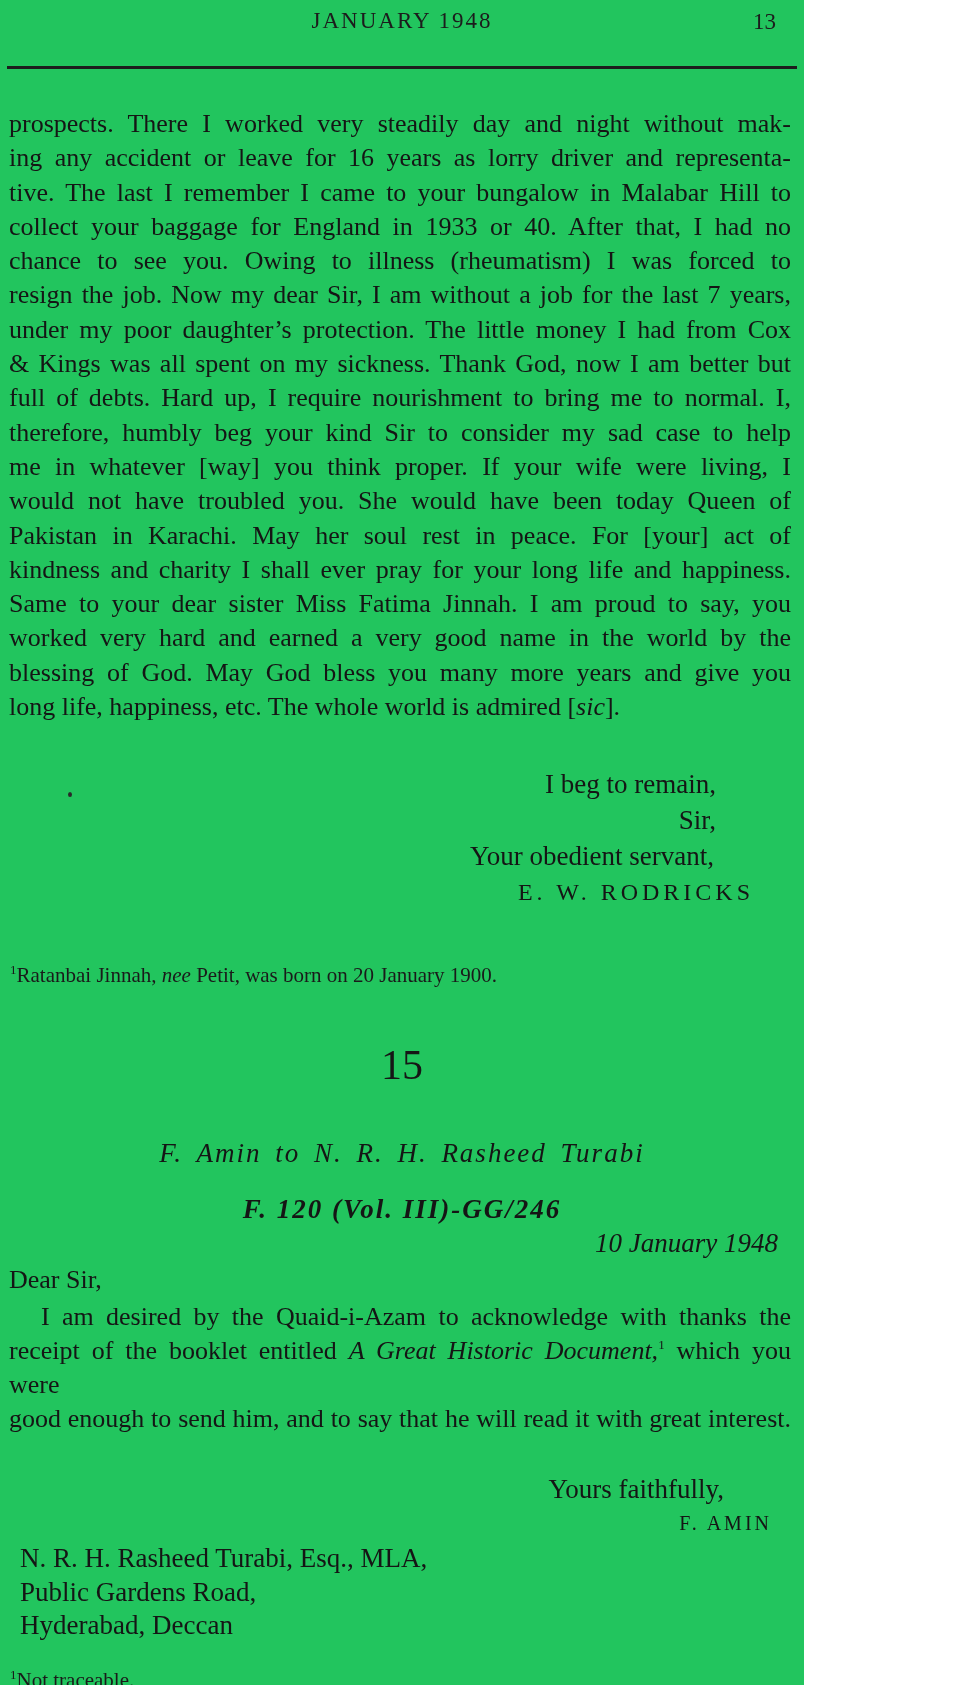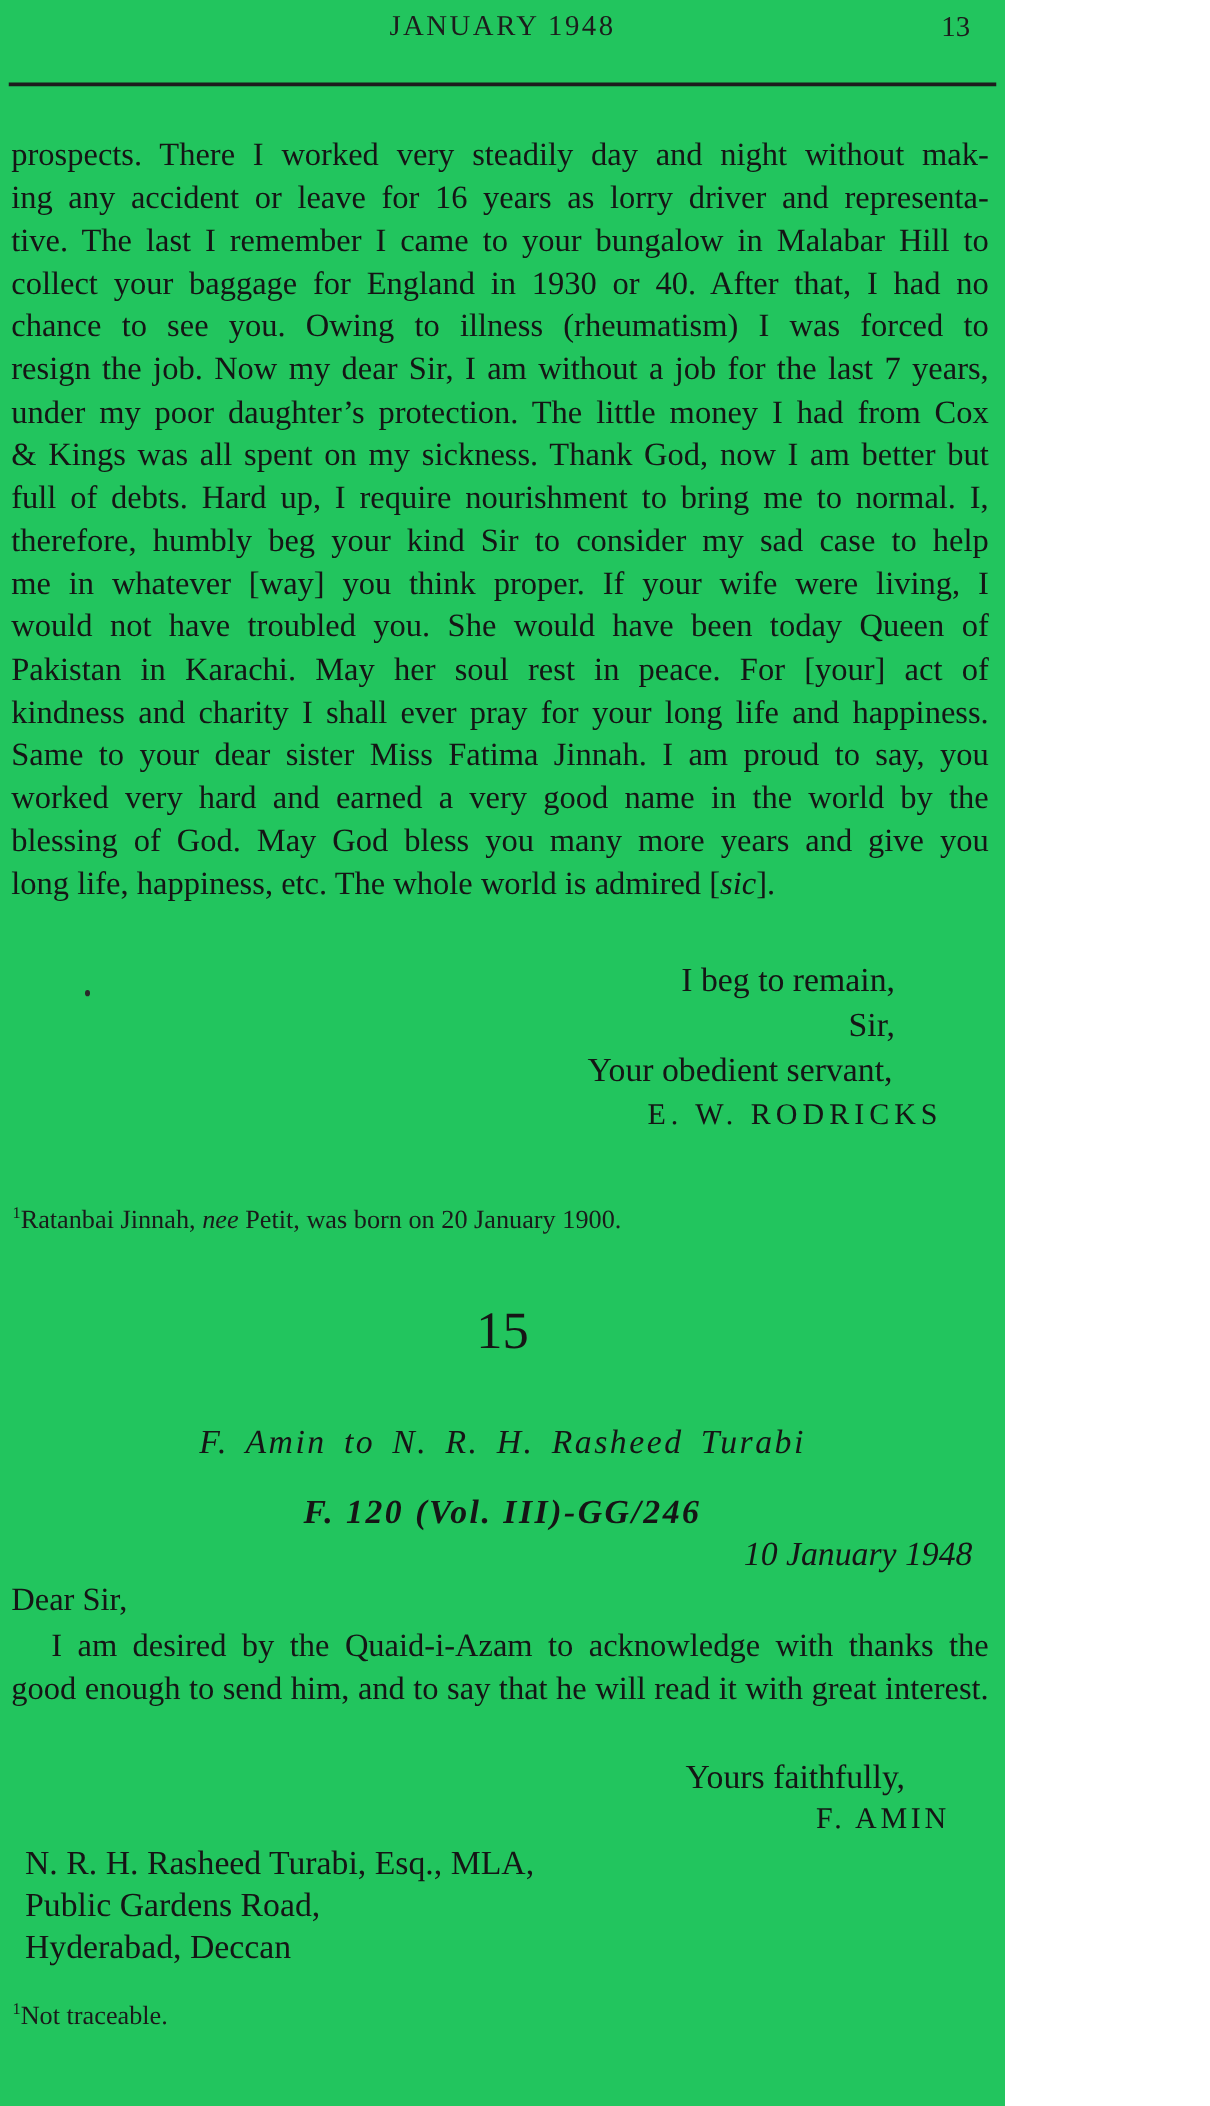--- a/index.html
+++ b/index.html
@@ -116,22 +116,22 @@
   .valediction {
     margin-top: 36px;
     text-align: right;
     padding-right: 80px;
     font-size: 27px;
     line-height: 34px;
     padding-left: 20px;
   }
   .sig2 {
     text-align: right;
-    padding-right: 44px;
-    font-size: 24px;
+    padding-right: 32px;
+    font-size: 20px;
     letter-spacing: 3px;
     line-height: 34px;
   }
   .address {
     margin-top: 2px;
     padding-left: 20px;
     font-size: 27px;
     line-height: 33.5px;
   }
   .speck {
@@ -153,21 +153,21 @@
     <div class="running-title">JANUARY 1948</div>
     <div class="page-number">13</div>
   </div>
 
   <hr class="head-rule">
 
   <div class="body1">
     <div class="jline">prospects. There I worked very steadily day and night without mak-</div>
     <div class="jline">ing any accident or leave for 16 years as lorry driver and representa-</div>
     <div class="jline">tive. The last I remember I came to your bungalow in Malabar Hill to</div>
-    <div class="jline">collect your baggage for England in 1930 or 40. After that, I had no</div>
+    <div class="jline">collect your baggage for England in 1933 or 40. After that, I had no</div>
     <div class="jline">chance to see you. Owing to illness (rheumatism) I was forced to</div>
     <div class="jline">resign the job. Now my dear Sir, I am without a job for the last 7 years,</div>
     <div class="jline">under my poor daughter’s protection. The little money I had from Cox</div>
     <div class="jline">&amp; Kings was all spent on my sickness. Thank God, now I am better but</div>
     <div class="jline">full of debts. Hard up, I require nourishment to bring me to normal. I,</div>
     <div class="jline">therefore, humbly beg your kind Sir to consider my sad case to help</div>
     <div class="jline">me in whatever [way] you think proper. If your wife were living, I</div>
     <div class="jline">would not have troubled you. She would have been today Queen of</div>
     <div class="jline">Pakistan in Karachi. May her soul rest in peace. For [your] act of</div>
     <div class="jline">kindness and charity I shall ever pray for your long life and happiness.</div>
@@ -191,20 +191,21 @@
   <div class="doc-title">F. Amin to N. R. H. Rasheed Turabi</div>
 
   <div class="doc-ref">F. 120 (Vol. III)-GG/246</div>
 
   <div class="doc-date">10 January 1948</div>
 
   <div class="salutation">Dear Sir,</div>
 
   <div class="body2">
     <div class="jline indent1">I am desired by the Quaid-i-Azam to acknowledge with thanks the</div>
+    <div class="jline"><span>receipt of the booklet entitled </span><span class="it">A Great Historic Document,</span><sup>1</sup><span> which you were</span></div>
     <div class="jline">good enough to send him, and to say that he will read it with great interest.</div>
   </div>
 
   <div class="valediction">Yours faithfully,</div>
 
   <div class="sig2">F. AMIN</div>
 
   <div class="address">
     <div>N. R. H. Rasheed Turabi, Esq., MLA,</div>
     <div>Public Gardens Road,</div>

